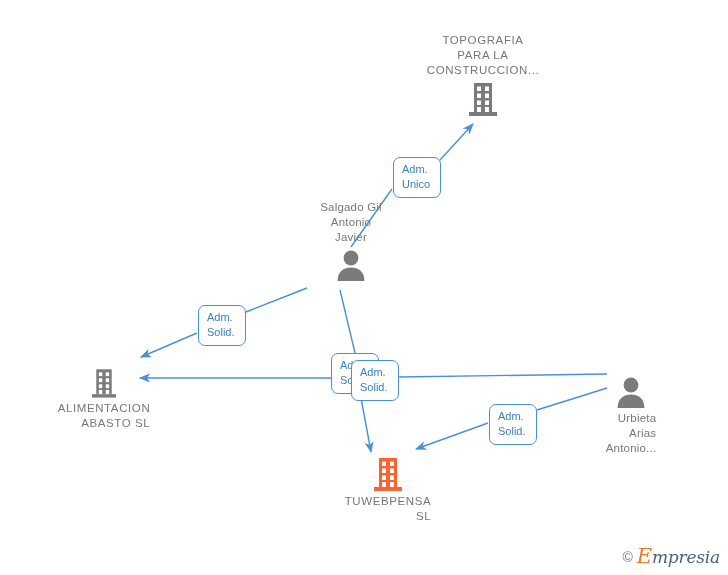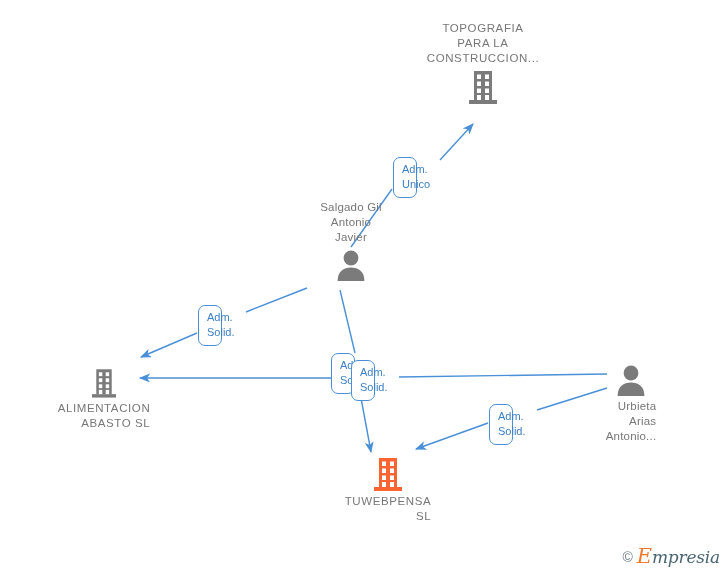--- a/index.html
+++ b/index.html
@@ -64,21 +64,21 @@
     box-sizing: border-box;
     border: 1.3px solid #4a90d9;
     border-radius: 7px;
     background: #ffffff;
     color: #3b7fc4;
     font-size: 11px;
     line-height: 15px;
     padding: 4px 8px 5px 8px;
     text-align: left;
     white-space: pre-line;
-    width: 24px;
+    width: 48px;
   }
   .tag.t-center-back { z-index: 6; }
   .tag.t-center-front { z-index: 7; }
 
   
   #watermark {
     position: absolute;
     right: 8px;
     bottom: 6px;
     display: flex;
@@ -124,21 +124,21 @@
     <line x1="340" y1="290" x2="355" y2="353" stroke="#4a90d9" stroke-width="1.4"></line>
     <line x1="361" y1="398" x2="371" y2="452" stroke="#4a90d9" stroke-width="1.4" marker-end="url(#arrow)"></line>
 
     <line x1="607" y1="374" x2="399" y2="377" stroke="#4a90d9" stroke-width="1.4"></line>
     <line x1="331" y1="378" x2="140" y2="378" stroke="#4a90d9" stroke-width="1.4" marker-end="url(#arrow)"></line>
 
     <line x1="607" y1="388" x2="537" y2="410" stroke="#4a90d9" stroke-width="1.4"></line>
     <line x1="488" y1="423" x2="416" y2="449" stroke="#4a90d9" stroke-width="1.4" marker-end="url(#arrow)"></line>
   </svg>
 
-  <div class="node label-above" style="left:483px; top:21px;">
+  <div class="node label-above" style="left:483px; top:33px;">
     <div class="node-label company">TOPOGRAFIA
 PARA LA
 CONSTRUCCION...</div>
     <span class="icon-wrap">
       <svg width="28" height="34" viewBox="0 0 28 34" xmlns="http://www.w3.org/2000/svg">
         <rect x="5" y="1" width="18" height="29" fill="#7b7b7b"></rect>
         <rect x="0" y="30" width="28" height="4" fill="#7b7b7b"></rect>
         <rect x="8" y="4.5" width="4" height="4.5" fill="#ffffff"></rect>
         <rect x="16" y="4.5" width="4" height="4.5" fill="#ffffff"></rect>
         <rect x="8" y="11.5" width="4" height="4.5" fill="#ffffff"></rect>
@@ -175,21 +175,21 @@
         <rect x="8" y="18.5" width="4" height="4.5" fill="#ffffff"></rect>
         <rect x="16" y="18.5" width="4" height="4.5" fill="#ffffff"></rect>
         <rect x="8" y="25" width="4" height="5" fill="#ffffff"></rect>
         <rect x="16" y="25" width="4" height="5" fill="#ffffff"></rect>
       </svg>
     </span>
     <div class="node-label company">ALIMENTACION
 ABASTO  SL</div>
   </div>
 
-  <div class="node label-below" style="left:631px; top:364px;">
+  <div class="node label-below" style="left:631px; top:376px;">
     <span class="icon-wrap">
       <svg width="30" height="32" viewBox="0 0 30 32" xmlns="http://www.w3.org/2000/svg">
         <circle cx="15" cy="9" r="7.4" fill="#7b7b7b"></circle>
         <path d="M1.6,32 C1.6,22.6 7.6,18.6 15,18.6 C22.4,18.6 28.4,22.6 28.4,32 Z" fill="#7b7b7b"></path>
       </svg>
     </span>
     <div class="node-label">Urbieta
 Arias
 Antonio...</div>
   </div>

